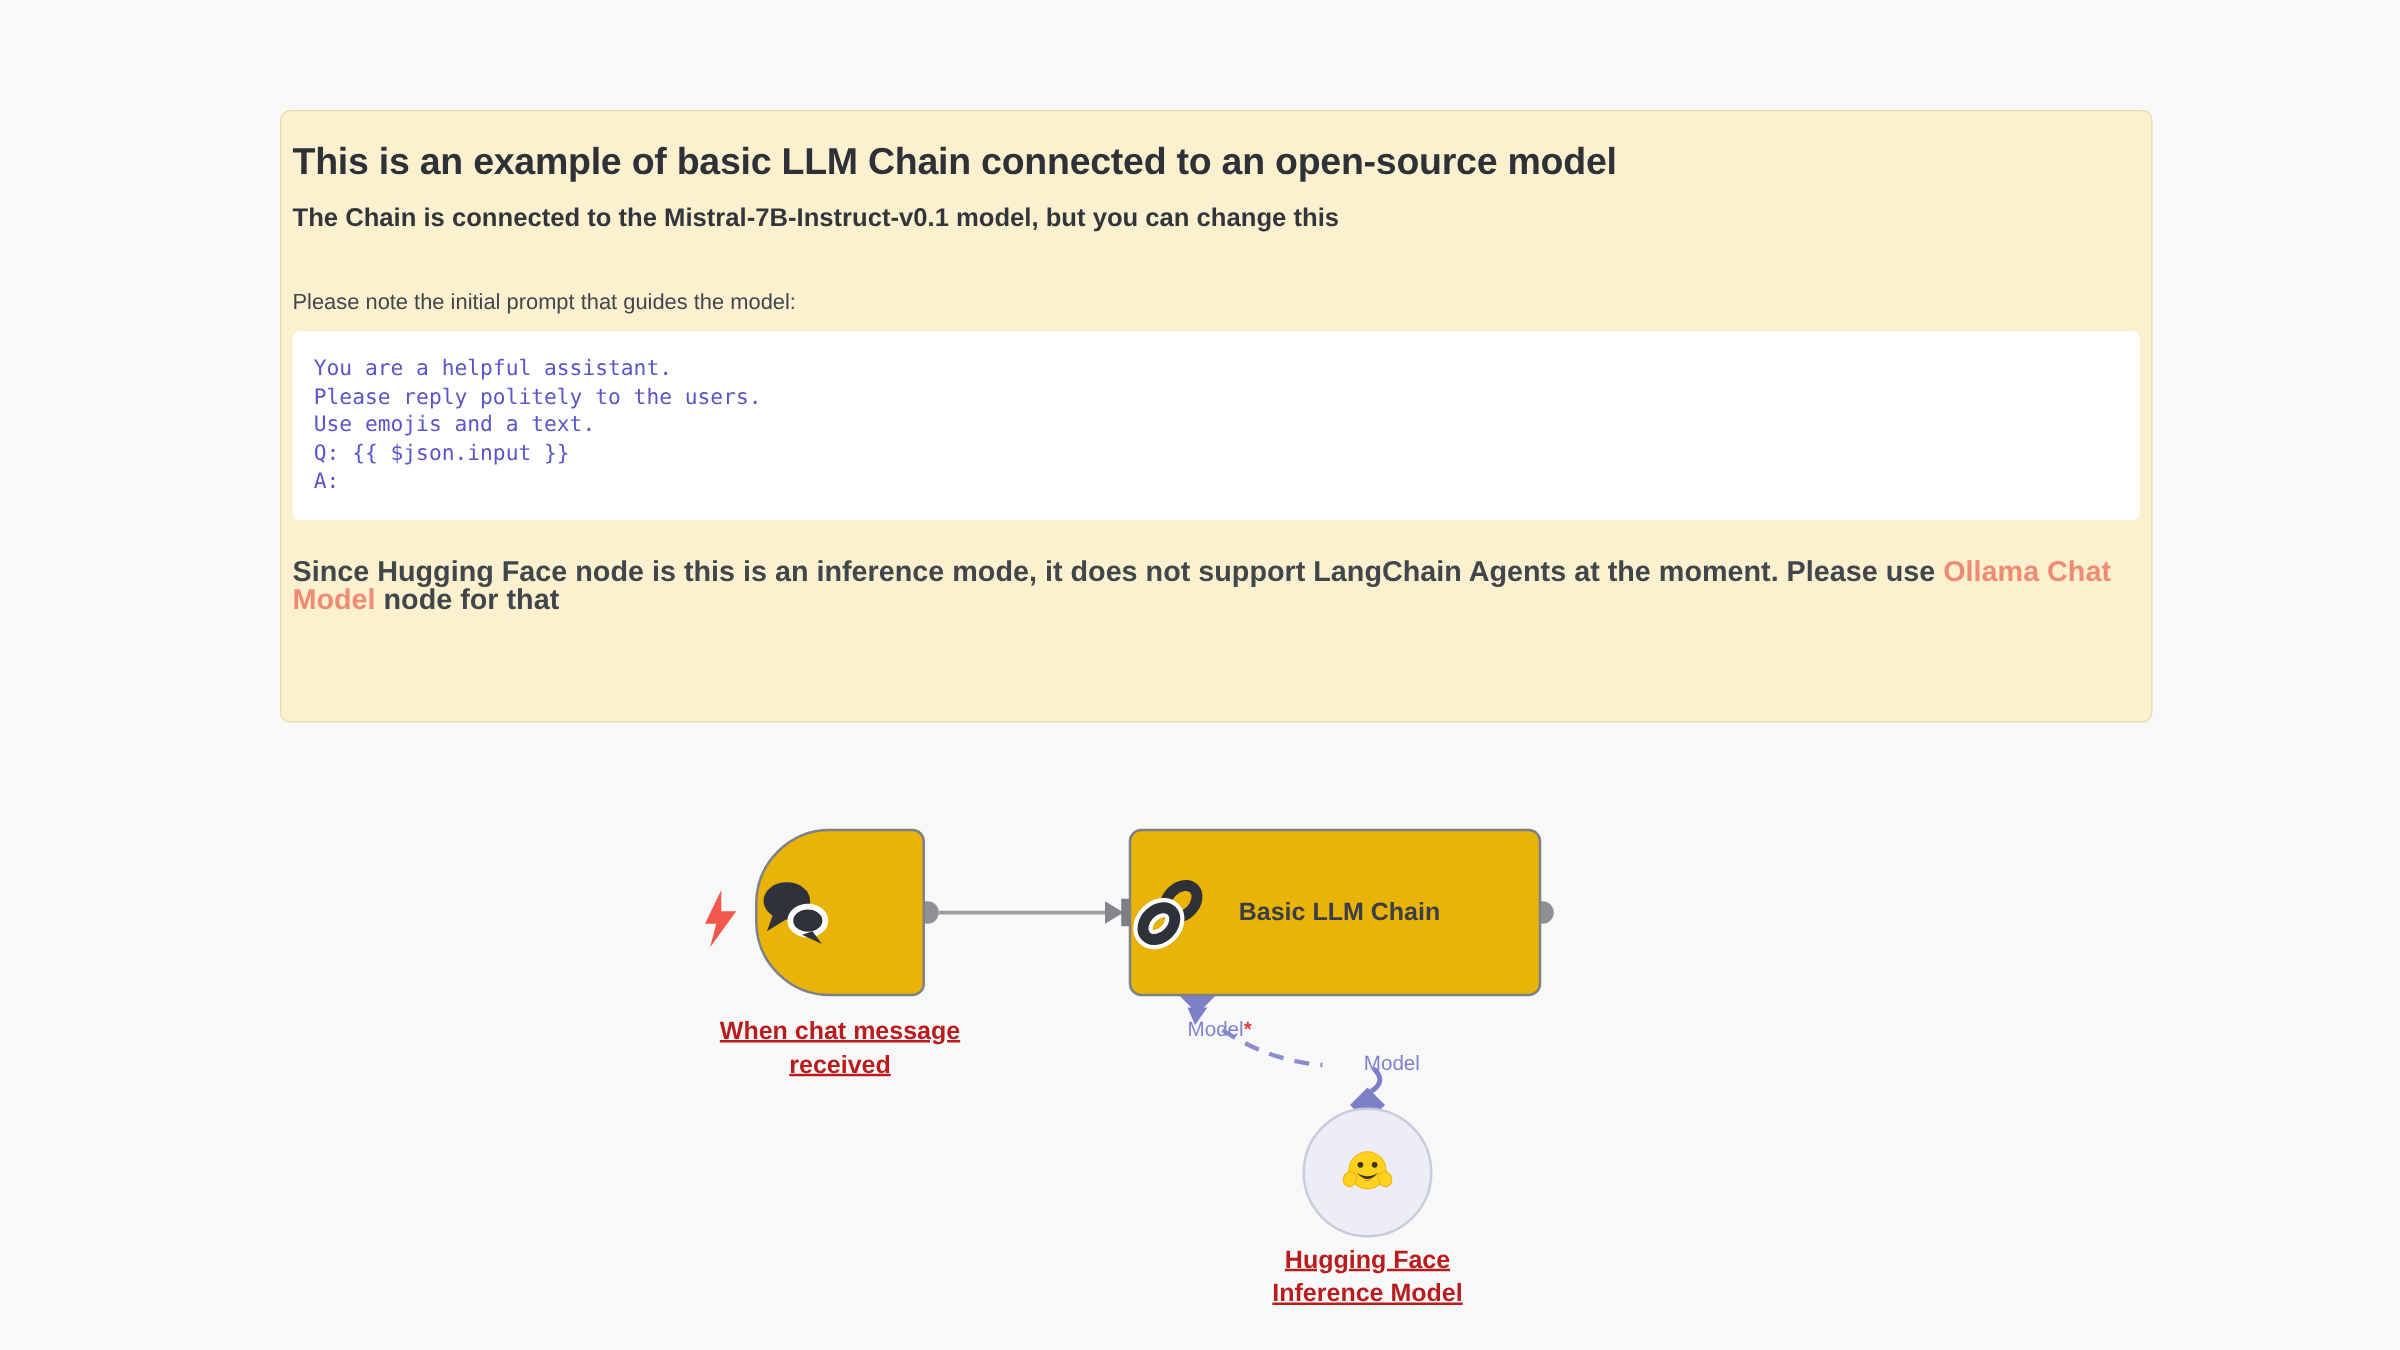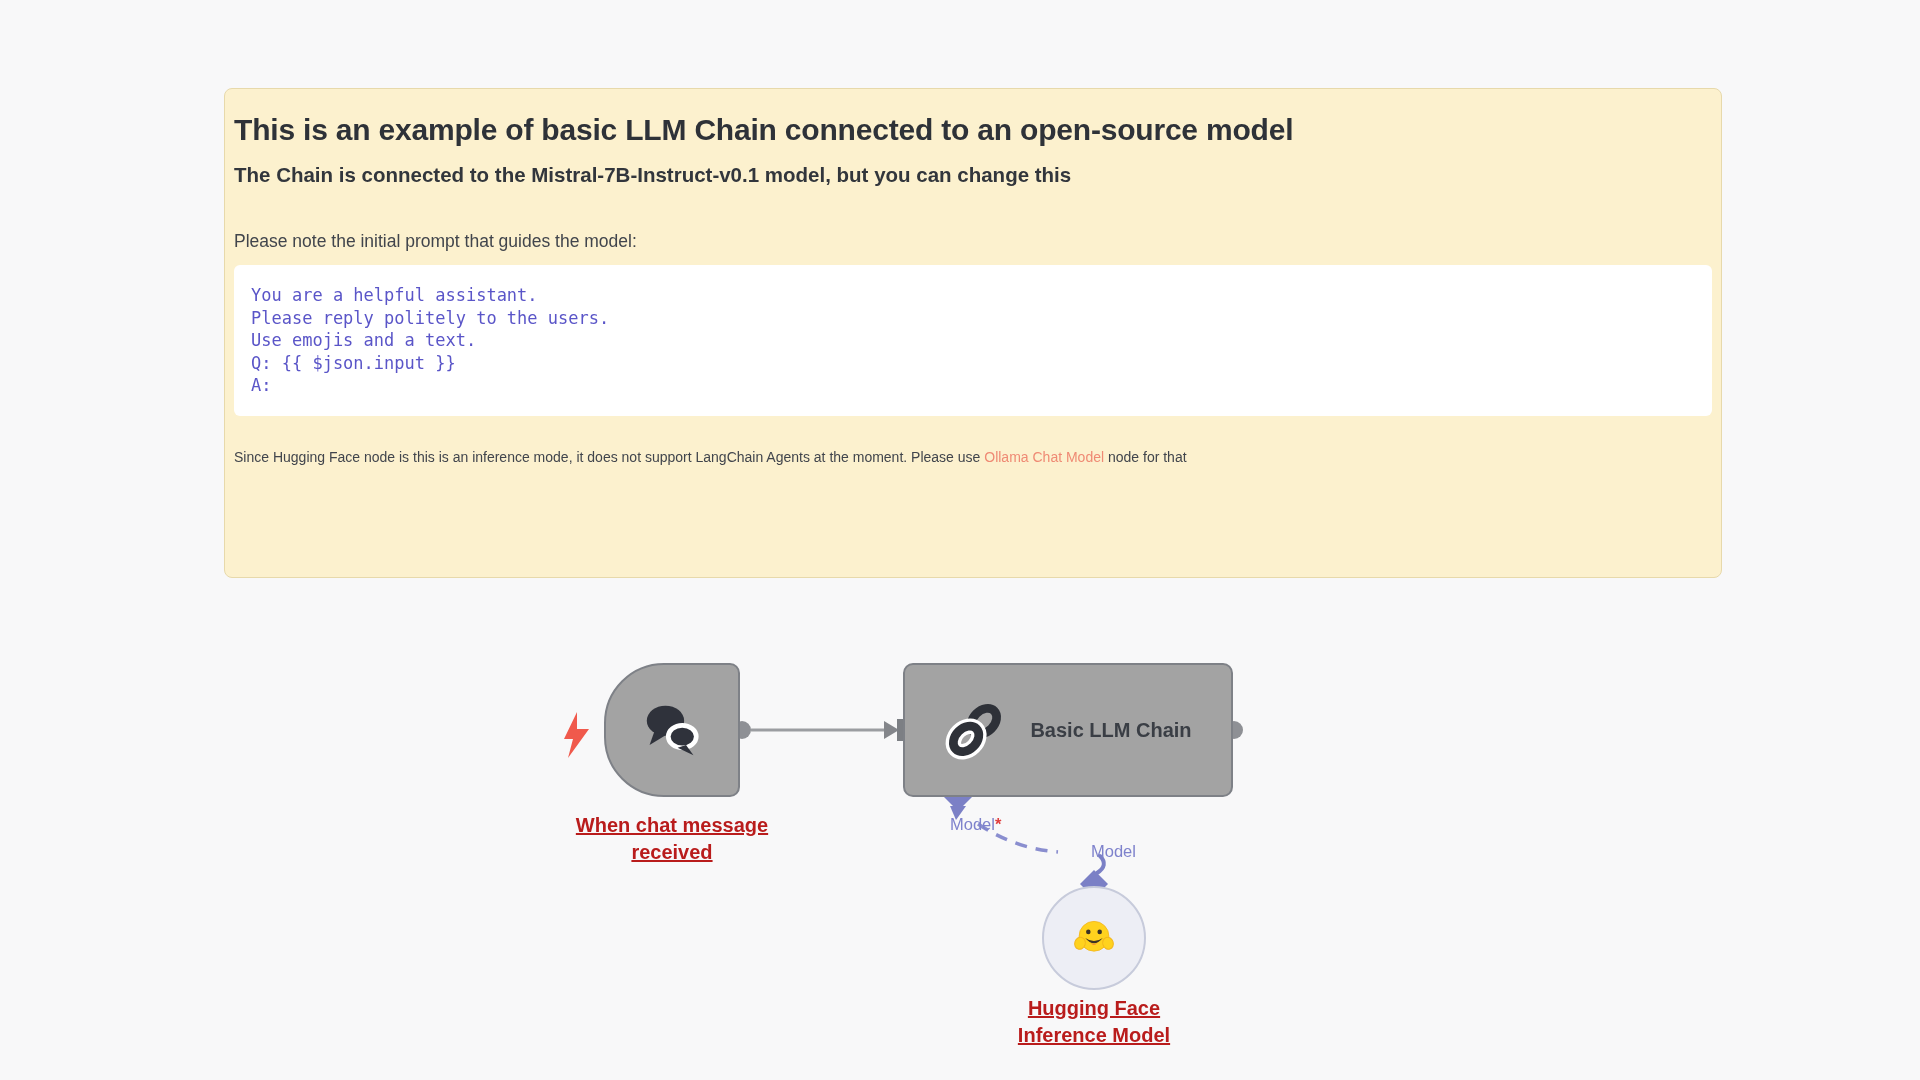--- a/index.html
+++ b/index.html
@@ -25,30 +25,30 @@
     margin:13px 0 0;font-size:20.5px;line-height:26px;font-weight:700;color:#32363c;
   }
   .note-intro{margin:42px 0 0;font-size:17.5px;line-height:22px;}
   .prompt-code{
     margin:13px 0 0;background:#ffffff;border-radius:6px;
     padding:19px 17px;white-space:pre;
     font-family:"DejaVu Sans Mono",monospace;
     font-size:17px;line-height:22.5px;color:#5a55c8;
   }
   .note-explain{margin:49px 0 0;font-size:17.5px;line-height:22px;}
-  .note-footer{margin:30px 0 0;font-size:14px;line-height:22px;}
+  .note-footer{margin:30px 0 0;font-size:23px;line-height:22px;font-weight:bold;}
   .inline-code{
     font-family:"DejaVu Sans Mono",monospace;font-size:16.5px;color:#5a55c8;
   }
   .note-link{color:#ef8a74;cursor:pointer;text-decoration:none;}
 
   
   .node-box{
-    position:absolute;background:#a3a3a3;border:2.5px solid #7e8187;
-    box-sizing:border-box;display:flex;align-items:center;justify-content:center;
+    position:absolute;background:#eab308;border:2.5px solid #7e8187;
+    box-sizing:border-box;display:flex;align-items:center;
   }
   .trigger-node{
     left:604px;top:663px;width:136px;height:134px;
     border-radius:60px 10px 10px 60px;
   }
   .chain-node{
     left:903px;top:663px;width:330px;height:134px;border-radius:10px;gap:24px;
   }
   .chain-title{font-size:20px;font-weight:700;color:#3a3e45;}
   .hf-node{

